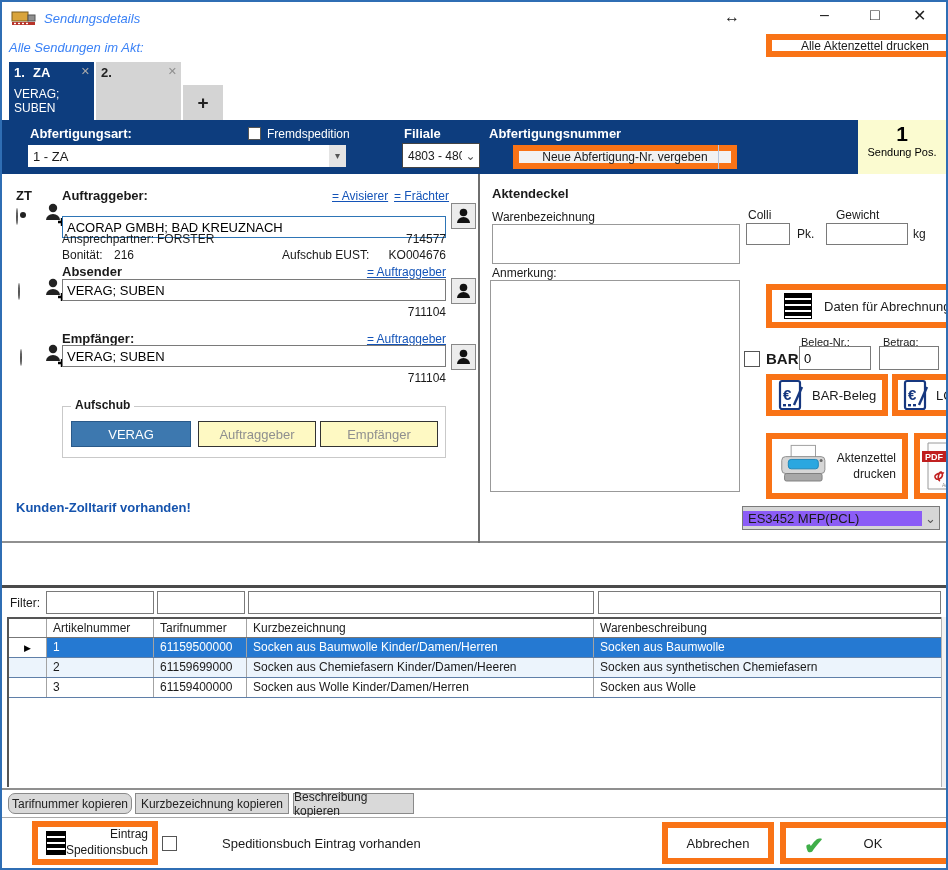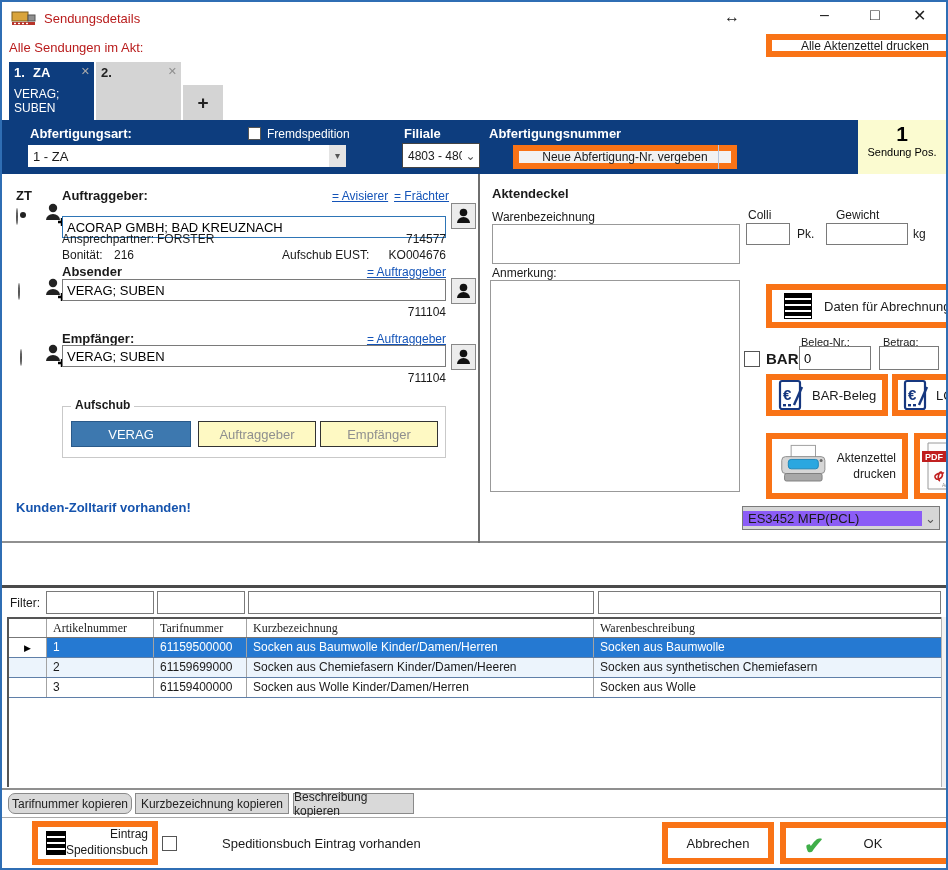--- a/index.html
+++ b/index.html
@@ -1,20 +1,20 @@
 <!DOCTYPE html>
 <html><head>
 <meta charset="utf-8">
 <style>
   * { margin:0; padding:0; box-sizing:border-box; }
   html,body { background:#eef0f2; }
   body { font-family:"Liberation Sans", sans-serif; font-size:13px; color:#1a1a1a; }
   .window { position:relative; width:948px; height:870px; background:#fff; border:2px solid #2f6eb4; overflow:hidden; }
   .abs { position:absolute; }
-  .navy { color:#b91c1c; }
+  .navy { color:#3b82f6;font-style:italic; }
   .bold { font-weight:bold; }
   .sm { font-size:12px; }
   .xs { font-size:11px; }
   .lbl-w { color:#fff; font-weight:600; }
   .btn { background:#fff; border:6px solid #f97316; display:flex; align-items:center; justify-content:center; cursor:default;margin-left:24px; }
   .btn-gray { background:#d9d9d9; border:1px solid #8a8a8a; display:flex; align-items:center; justify-content:center; font-size:12px; color:#222; }
   .inp { border:1px solid #7a7a7a; background:#fff; font-family:"Liberation Sans", sans-serif; font-size:13px; padding:2px 4px; }
   .inp-focus { border:1px solid #2e75b6; }
   .ta { border:1px solid #999; background:#fff; resize:none; font-family:"Liberation Sans", sans-serif; font-size:12px; padding:2px 4px; }
   .link { color:#1454b8; text-decoration:underline; font-size:12px; }
@@ -37,21 +37,21 @@
   .aufbtn.off { background:#fef9c3; border:1px solid #333; color:#8f8f8f; }
   .personbtn { background:#ececec; border:1px solid #888; display:flex; align-items:center; justify-content:center; }
   .listicon { background:repeating-linear-gradient(to bottom, #000 0 4px, #fff 4px 6px); border:1px solid #000; }
   
   .tablewrap { border-top:2px solid #555; border-left:2px solid #555; background:#fff; }
   .trow { display:flex; width:100%; }
   .tc { flex:none; padding:2px 0 0 6px; font-size:12px; border-right:1px solid #a3a3a3; white-space:nowrap; overflow:hidden; }
   .c0 { width:38px; padding-left:0; text-align:center; }
   .c1 { width:107px; } .c2 { width:93px; } .c3 { width:347px; } .c4 { flex:1; border-right:none; }
   .thead { height:19px; border-bottom:1px solid #777; }
-  .thead .tc { color:#222;font-family:Liberation Serif, serif; }
+  .thead .tc { color:#222; }
   .tdata { height:20px; border-bottom:1px solid #5f7fa8; }
   .rowsel .tc { background:#2579d2; color:#fff; }
   .rowsel .c0 { background:#fff; color:#000; }
   .rowalt .tc { background:#ecf4fc; }
   .ptr { font-size:9px; line-height:17px; }
   .wctl { color:#222; text-align:center; cursor:default; }
   .check { color:#3fae49; font-size:24px; font-weight:bold; }
 </style>
 </head>
 <body>

